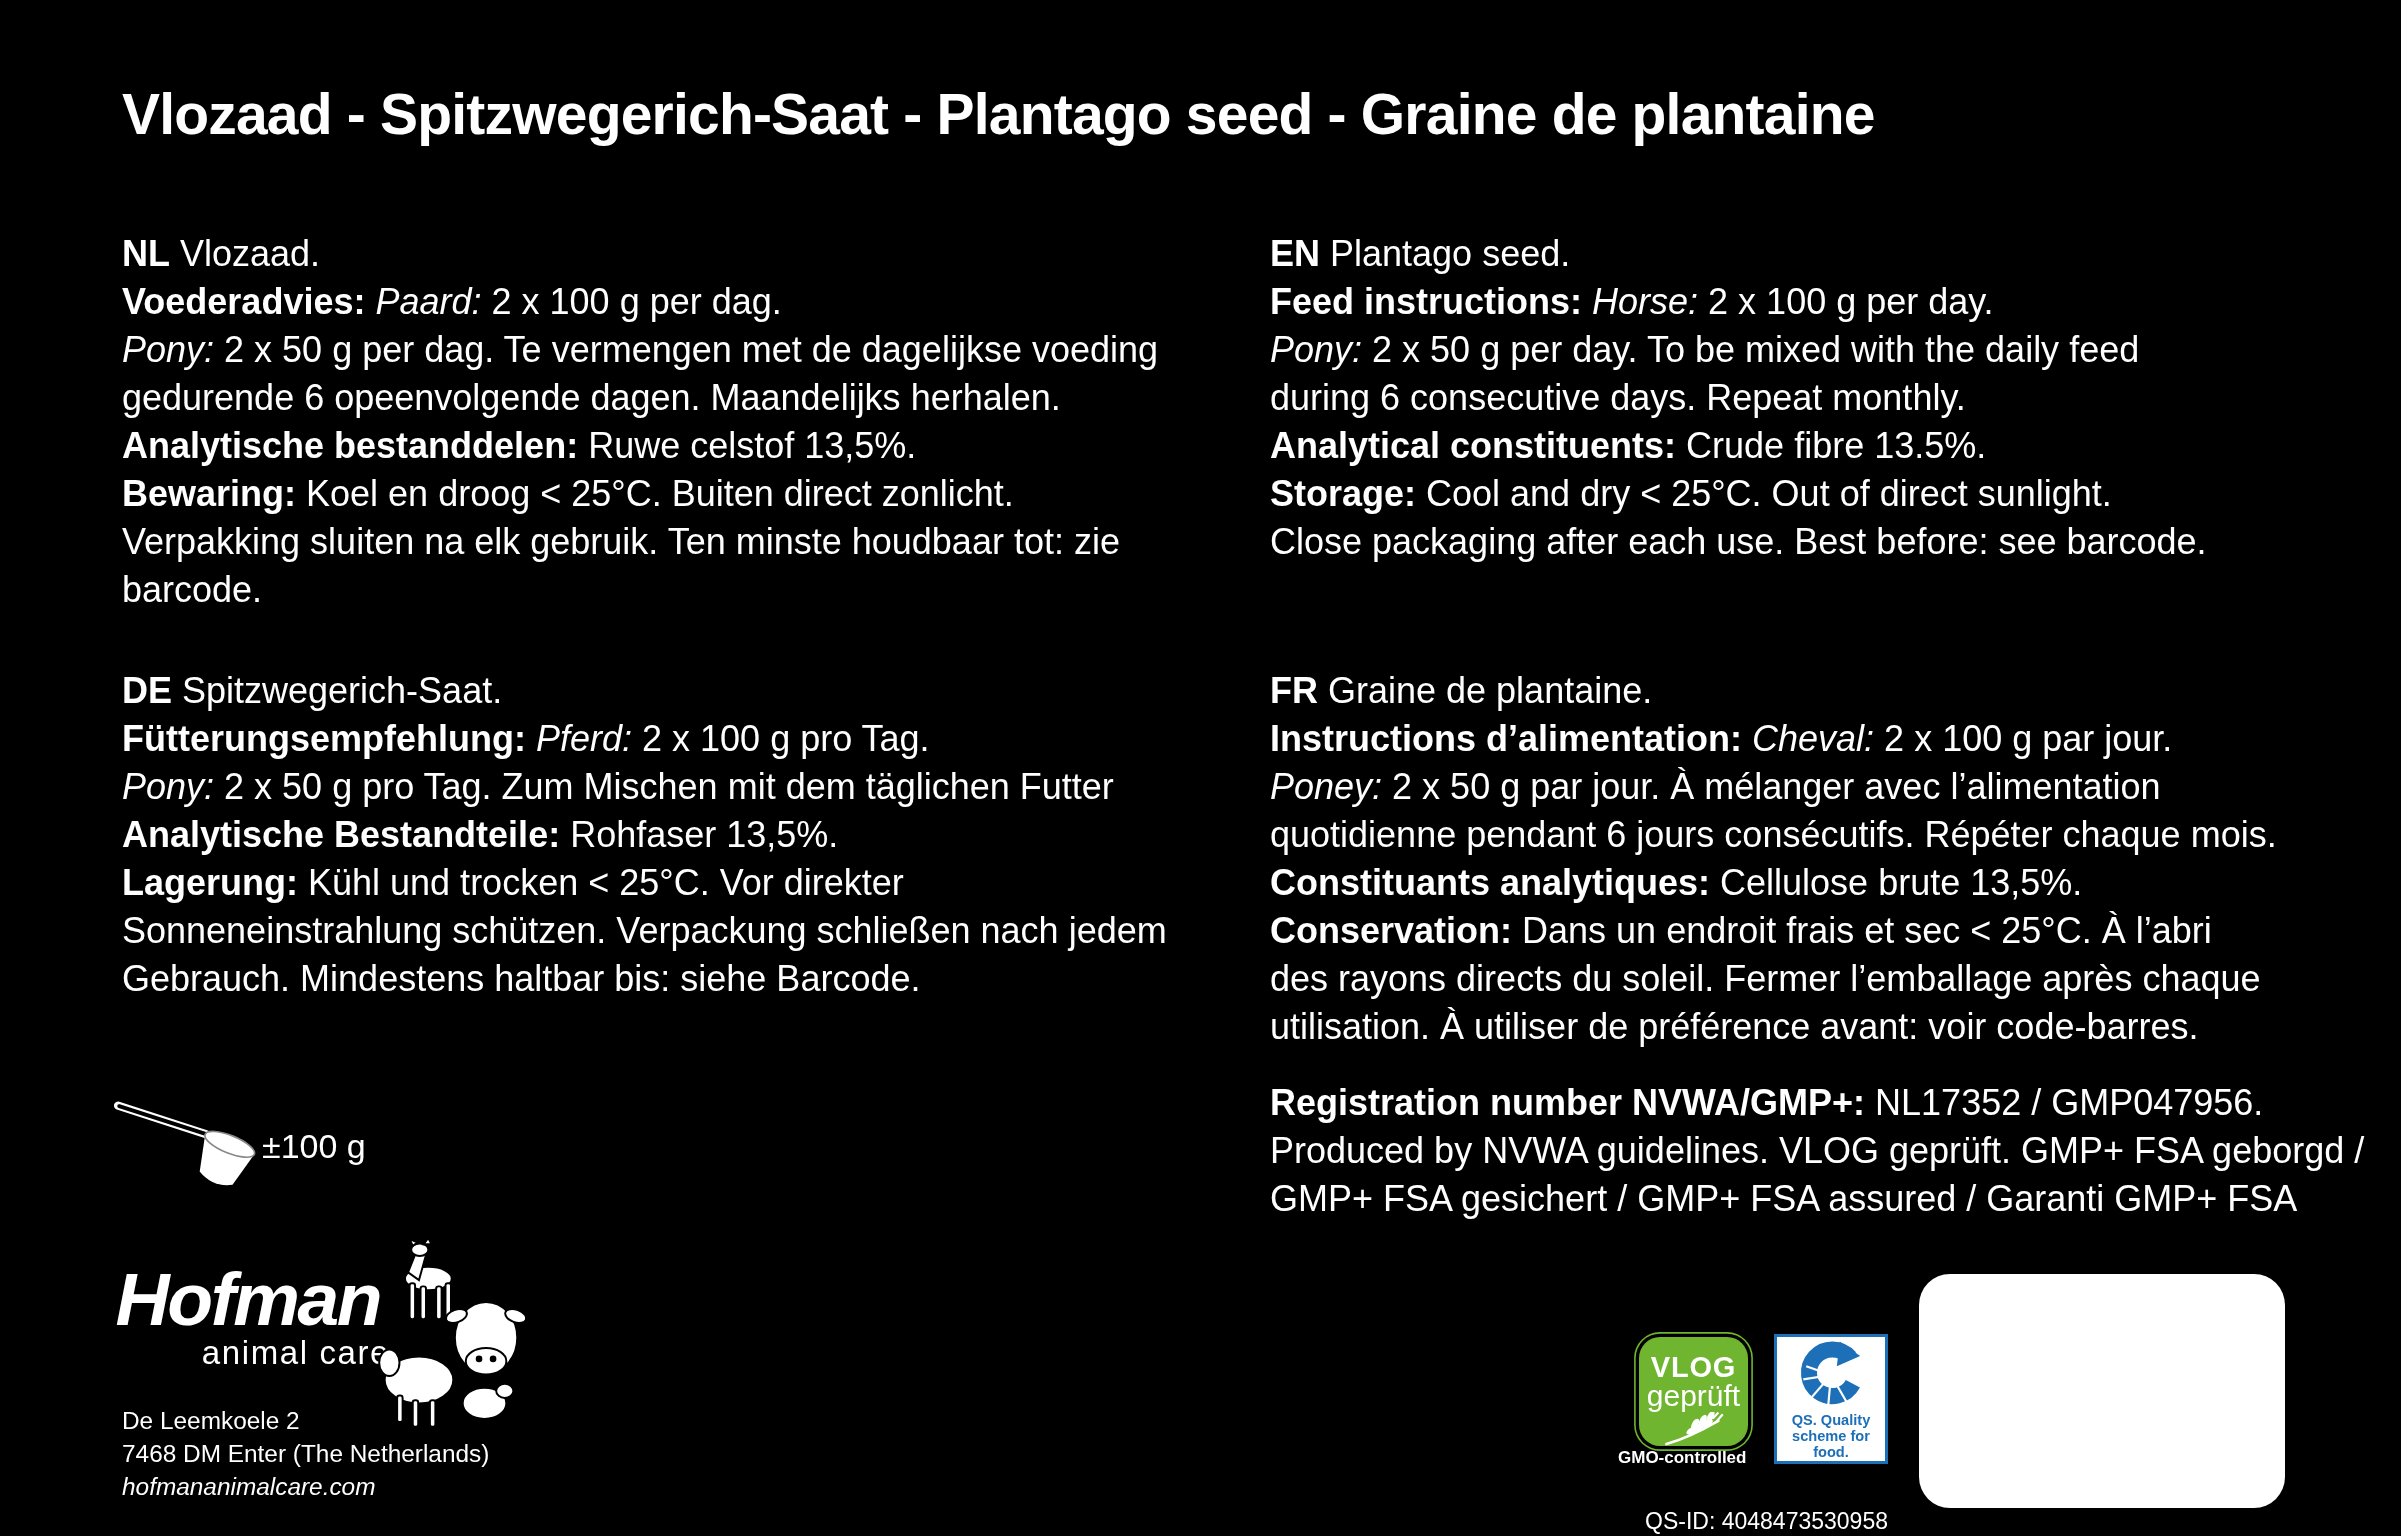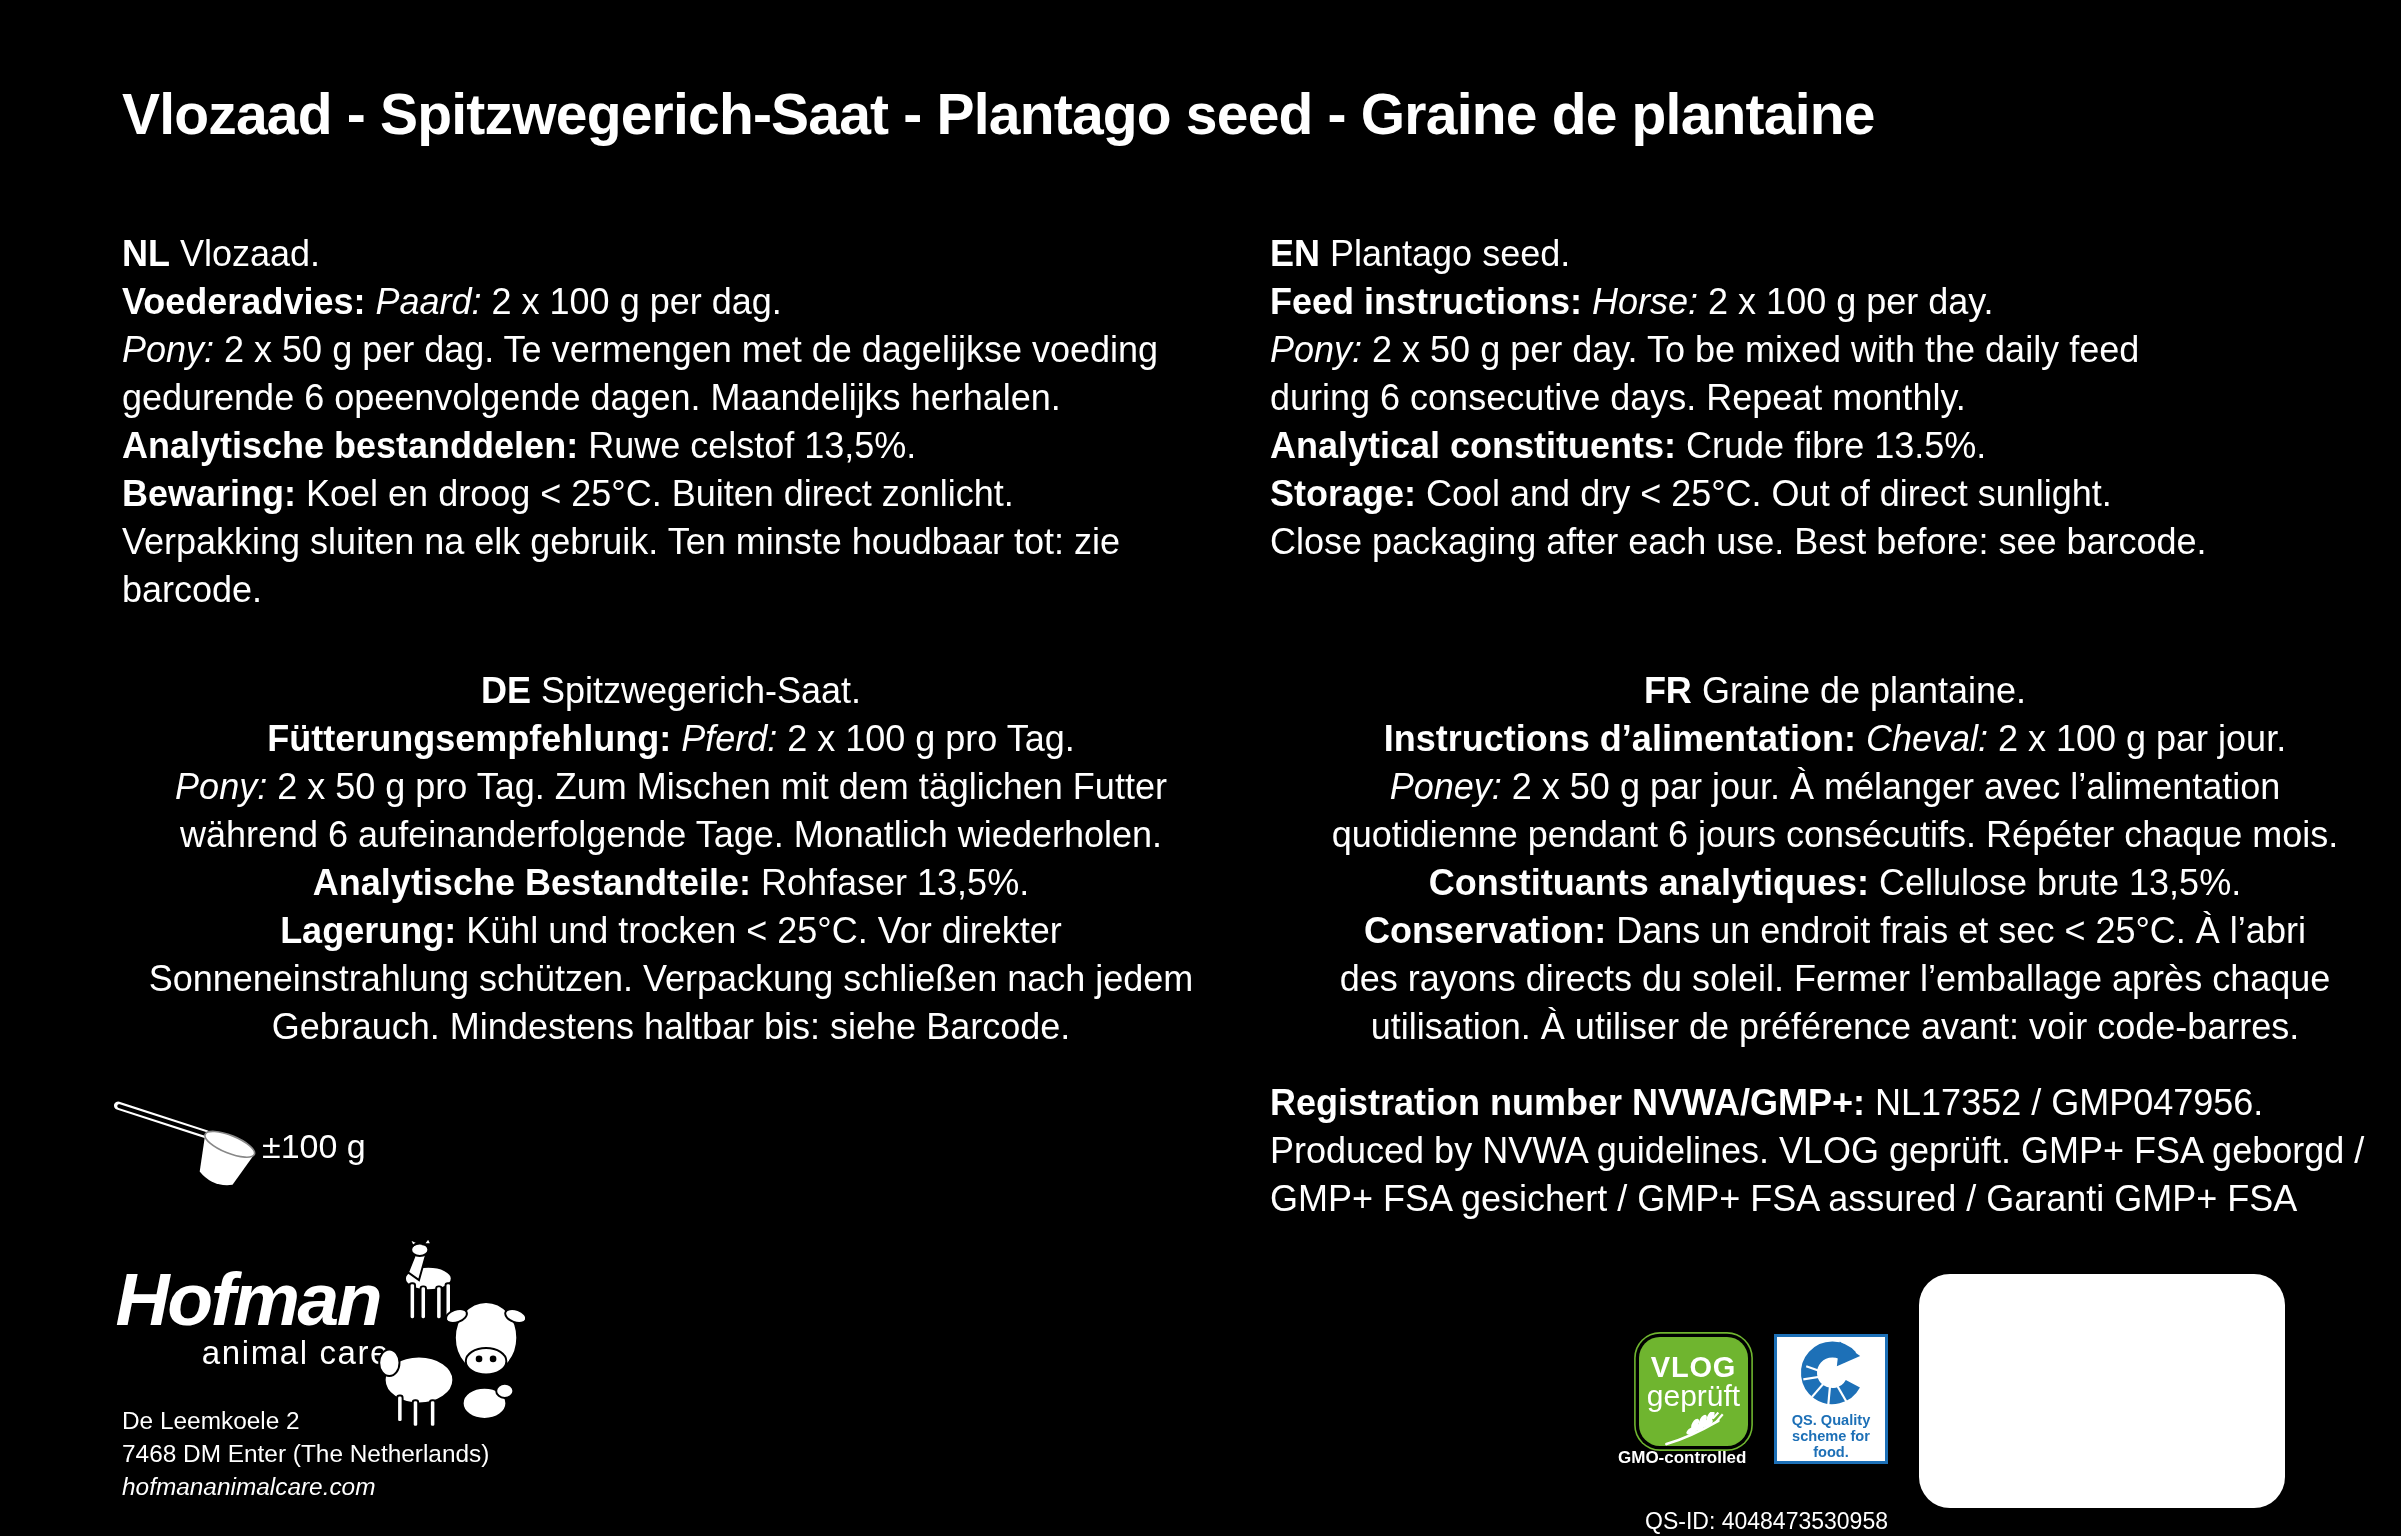--- a/index.html
+++ b/index.html
@@ -11,21 +11,21 @@
 
   .title{position:absolute;left:122px;top:81px;font-size:57px;font-weight:700;letter-spacing:-0.8px;white-space:nowrap;}
 
   .block{position:absolute;font-size:36px;line-height:48px;font-weight:400;}
   .block .line{white-space:nowrap;}
   .block .b{font-weight:700;}
   .block .i{font-style:italic;}
   .col-left{left:122px;width:1098px;}
   .col-right{left:1270px;width:1130px;}
   .top-row{top:230px;}
-  .bottom-row{top:667px;text-align:center;}
+  .bottom-row{top:667px;}
   .reg-row{top:1079px;}
 
   .scoop-wrap{position:absolute;left:112px;top:1099px;width:374px;height:122px;}
   .scoop-wrap svg{position:absolute;left:0;top:0;}
   .scoop-label{position:absolute;left:150px;top:28px;font-size:34px;}
 
   .brand{position:absolute;left:122px;top:1256px;width:423px;height:187px;}
   .brand-name{position:absolute;left:-6.5px;top:0;font-size:75px;font-weight:700;font-style:italic;letter-spacing:-2.4px;}
   .brand-tagline{position:absolute;left:0;top:78px;width:268px;text-align:right;font-size:33px;letter-spacing:1.6px;}
   .brand-animals{position:absolute;left:244px;top:-18px;}
@@ -70,21 +70,20 @@
       <div class="line"><span class="i">Pony:</span><span> 2 x 50 g per day. To be mixed with the daily feed</span></div>
       <div class="line"><span>during 6 consecutive days. Repeat monthly.</span></div>
       <div class="line"><span class="b">Analytical constituents:</span><span> Crude fibre 13.5%.</span></div>
       <div class="line"><span class="b">Storage:</span><span> Cool and dry &lt; 25°C. Out of direct sunlight.</span></div>
       <div class="line"><span>Close packaging after each use. Best before: see barcode.</span></div>
     </div>
   <div class="block col-left bottom-row">
       <div class="line"><span class="b">DE</span><span> Spitzwegerich-Saat.</span></div>
       <div class="line"><span class="b">Fütterungsempfehlung:</span><span> </span><span class="i">Pferd:</span><span> 2 x 100 g pro Tag.</span></div>
       <div class="line"><span class="i">Pony:</span><span> 2 x 50 g pro Tag. Zum Mischen mit dem täglichen Futter</span></div>
-      <div class="line"><span>während 6 aufeinanderfolgende Tage. Monatlich wiederholen.</span></div>
       <div class="line"><span class="b">Analytische Bestandteile:</span><span> Rohfaser 13,5%.</span></div>
       <div class="line"><span class="b">Lagerung:</span><span> Kühl und trocken &lt; 25°C. Vor direkter</span></div>
       <div class="line"><span>Sonneneinstrahlung schützen. Verpackung schließen nach jedem</span></div>
       <div class="line"><span>Gebrauch. Mindestens haltbar bis: siehe Barcode.</span></div>
     </div>
   <div class="block col-right bottom-row">
       <div class="line"><span class="b">FR</span><span> Graine de plantaine.</span></div>
       <div class="line"><span class="b">Instructions d’alimentation:</span><span> </span><span class="i">Cheval:</span><span> 2 x 100 g par jour.</span></div>
       <div class="line"><span class="i">Poney:</span><span> 2 x 50 g par jour. À mélanger avec l’alimentation</span></div>
       <div class="line"><span>quotidienne pendant 6 jours consécutifs. Répéter chaque mois.</span></div>

